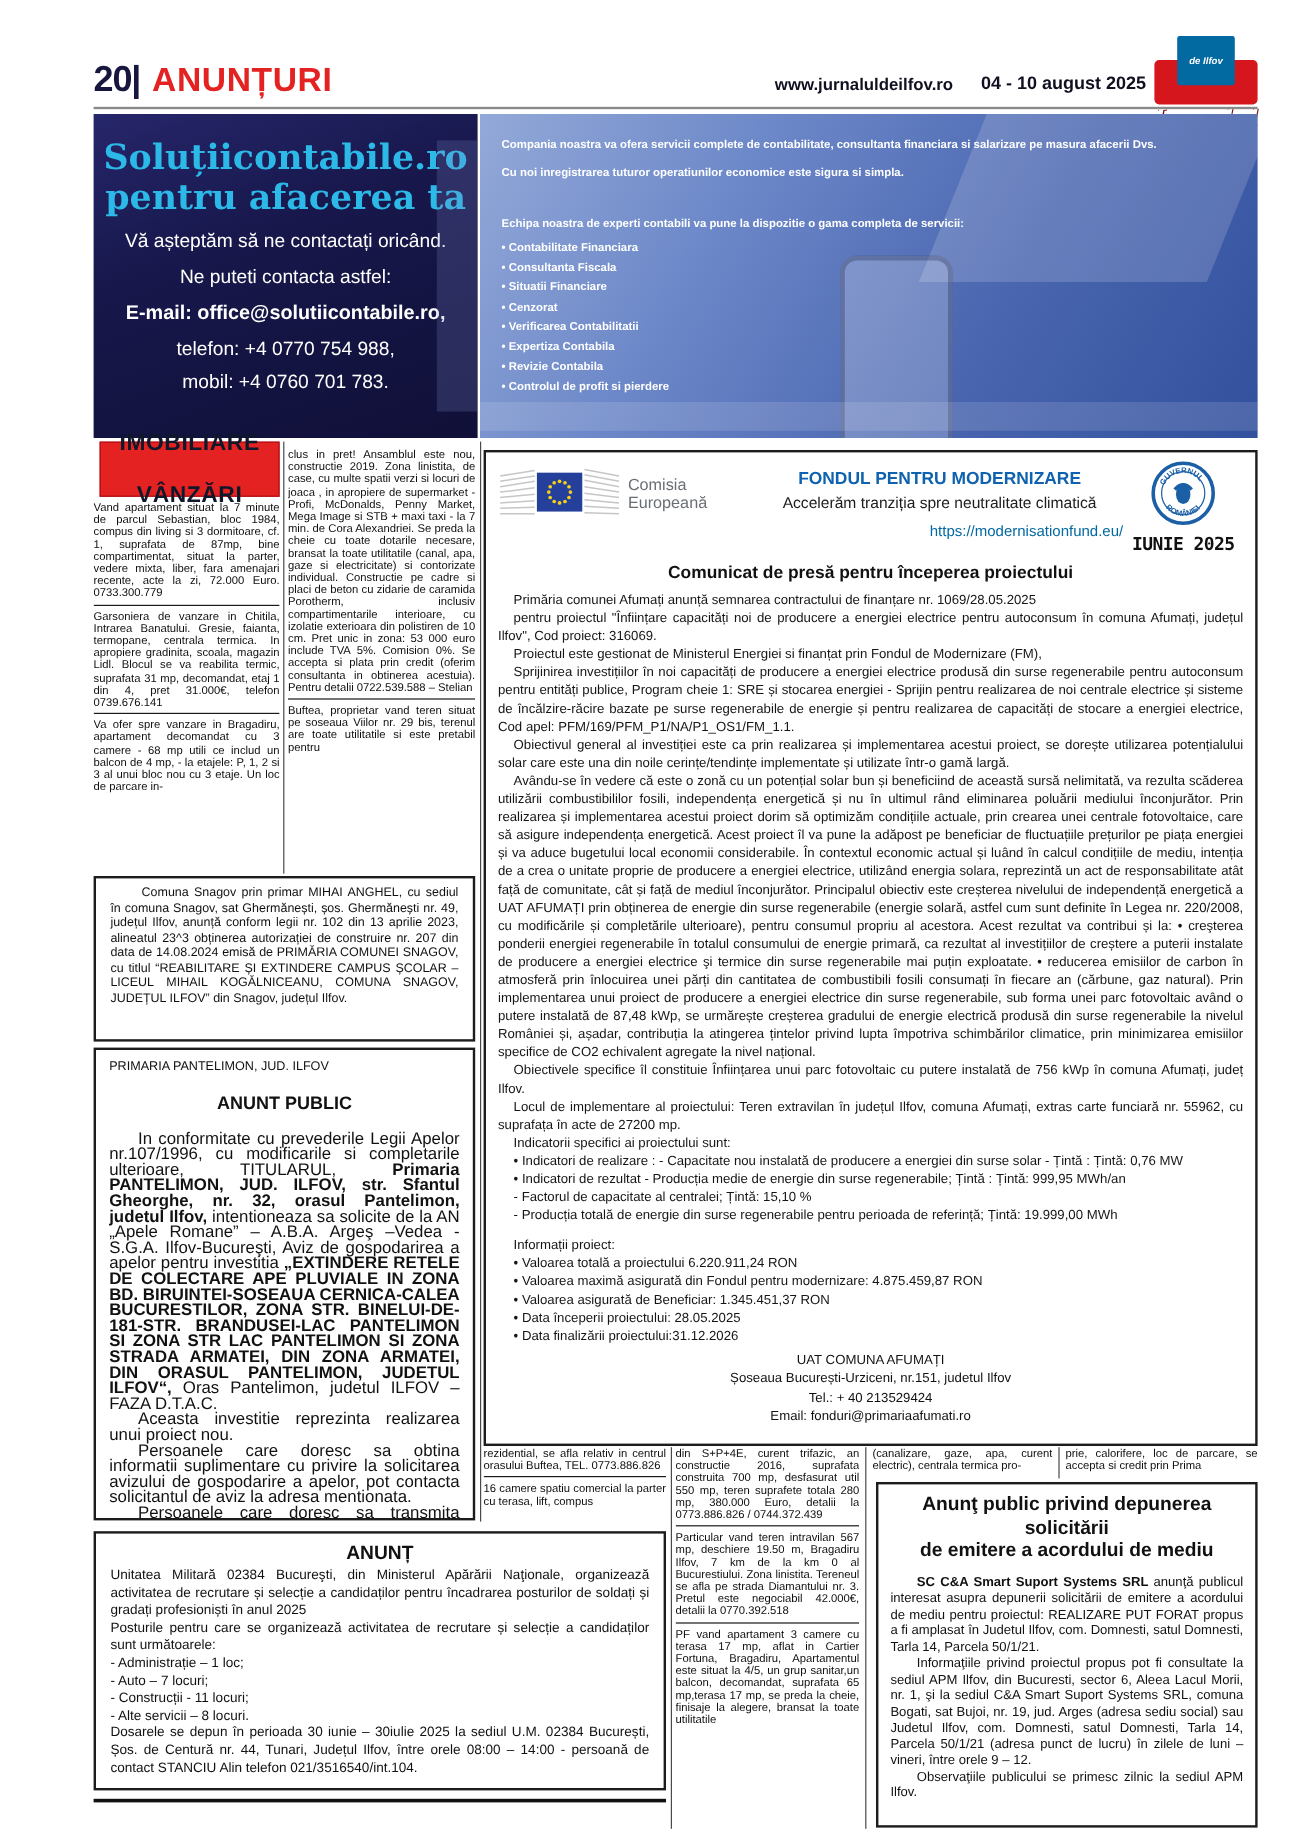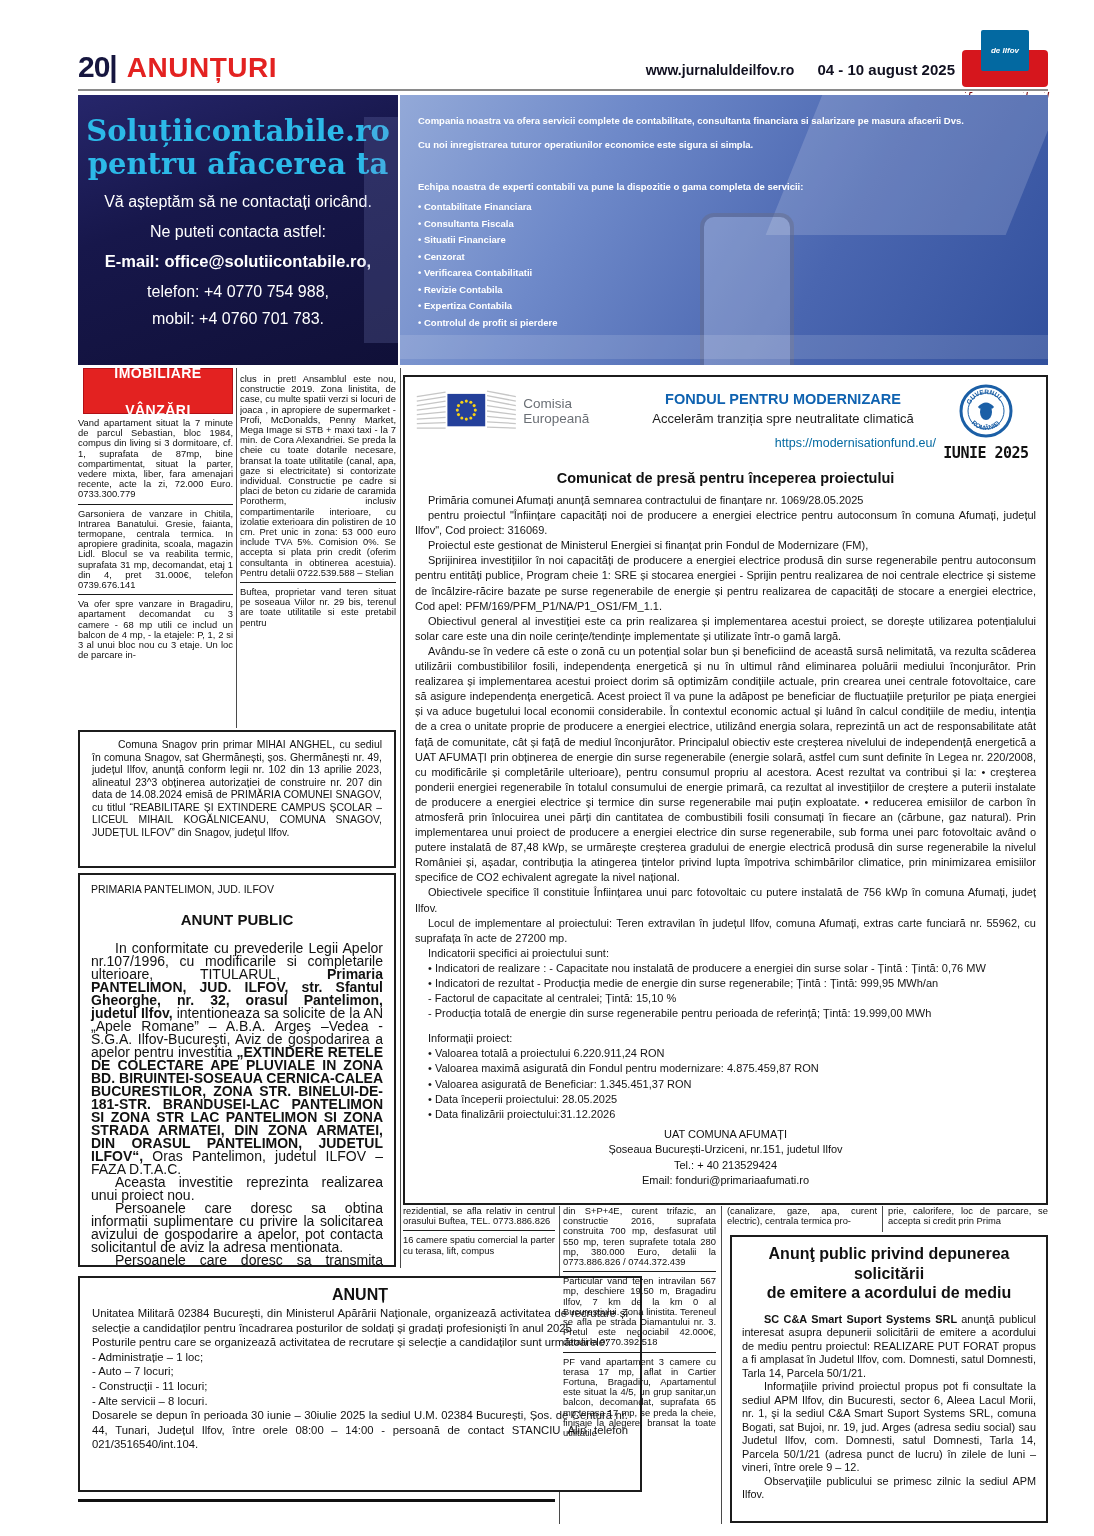--- a/index.html
+++ b/index.html
@@ -49,21 +49,21 @@
   
   .vd{position:absolute;width:1px;background:#4a4a4a;}
   #vd1{left:236px;top:368px;height:360px;}
   #vd2{left:399.5px;top:368px;height:900px;}
   #vd3{left:559px;top:1206px;height:318px;}
   #vd4{left:721px;top:1206px;height:318px;}
   #vd5{left:882px;top:1206px;height:26px;}
 
   
   .cat{position:absolute;left:83px;top:368px;width:148px;height:44px;background:#e32221;border:1px solid #b01016;
-       color:#ffffff;font-weight:800;font-size:14px;text-align:center;
+       color:#0f172a;font-weight:800;font-size:19px;text-align:center;
        display:flex;flex-direction:column;justify-content:center;gap:21px;letter-spacing:.5px;}
   .col1{position:absolute;left:78px;top:418px;width:155px;height:312px;overflow:hidden;}
   .col2{position:absolute;left:240px;top:374px;width:156px;height:356px;overflow:hidden;}
   .ad{font-size:9.4px;line-height:10.2px;text-align:justify;color:#0f0f0f;margin:0;}
   .adlist>*+*{border-top:1.8px solid #1a1a1a;margin-top:4px;padding-top:4px;}
 
   
   .box{position:absolute;border:2px solid #1c1c1c;background:#fff;box-sizing:border-box;}
   #snagov{left:78px;top:730px;width:318px;height:138px;padding:7px 12px;overflow:hidden;}
   #snagov p{margin:0;font-size:10.4px;line-height:12.5px;text-align:justify;text-indent:26px;}
@@ -82,21 +82,21 @@
   .fund-tag{font-size:13px;margin-top:4px;color:#1d1d1d;}
   .fund-url{font-size:12.5px;margin-top:10px;color:#0369a1;text-align:right;}
   .seal-block{width:100px;display:flex;flex-direction:column;align-items:center;}
   .month{font-weight:800;font-size:15px;margin-top:5px;font-family:"DejaVu Sans Mono",monospace;letter-spacing:-.5px;white-space:nowrap;}
   .press-title{text-align:center;font-weight:bold;font-size:14.5px;margin:8px 0 7px;}
   .pr-p{font-size:11px;line-height:15.1px;text-align:justify;text-indent:13px;margin:0;color:#151515;}
   .pr-p:empty{height:10px;}
   .press-footer{margin-top:5px;}
   .press-footer div{text-align:center;font-size:11px;line-height:15.5px;}
 
-  #military{left:78px;top:1276px;width:564px;height:216px;padding:6px 12px;overflow:hidden;}
+  #military{left:78px;top:1276px;width:477px;height:216px;padding:6px 12px;overflow:hidden;}
   .mil-title{text-align:center;font-weight:bold;font-size:16px;margin:2px 0 2px;}
   .mil-p{font-size:11.3px;line-height:14.6px;text-align:justify;margin:0;}
   .mil-pos{font-size:11.3px;line-height:14.6px;margin:0;}
   .thick-rule{position:absolute;left:78px;top:1499px;width:477px;height:3px;background:#111;}
 
   .bcol{position:absolute;top:1206px;overflow:hidden;}
   #bcolA{left:403px;width:152px;height:64px;}
   #bcolB{left:563px;width:153px;height:320px;}
   #bcolC{left:727px;width:150px;height:24px;}
   #bcolD{left:888px;width:160px;height:24px;}
@@ -139,22 +139,22 @@
     <div class="shape-strip"></div>
     <div class="adR-p1">Compania noastra va ofera servicii complete de contabilitate, consultanta financiara si salarizare pe masura afacerii Dvs.</div>
     <div class="adR-p2">Cu noi inregistrarea tuturor operatiunilor economice este sigura si simpla.</div>
     <div class="adR-intro">Echipa noastra de experti contabili va pune la dispozitie o gama completa de servicii:</div>
     <div class="adR-list">
         <div class="svc">Contabilitate Financiara</div>
         <div class="svc">Consultanta Fiscala</div>
         <div class="svc">Situatii Financiare</div>
         <div class="svc">Cenzorat</div>
         <div class="svc">Verificarea Contabilitatii</div>
+        <div class="svc">Expertiza Contabila</div>
         <div class="svc">Revizie Contabila</div>
-        <div class="svc">Expertiza Contabila</div>
         <div class="svc">Controlul de profit si pierdere</div>
       </div>
   </div>
 
   <div class="vd" id="vd1"></div>
   <div class="vd" id="vd2"></div>
   <div class="vd" id="vd3"></div>
   <div class="vd" id="vd4"></div>
   <div class="vd" id="vd5"></div>
 

